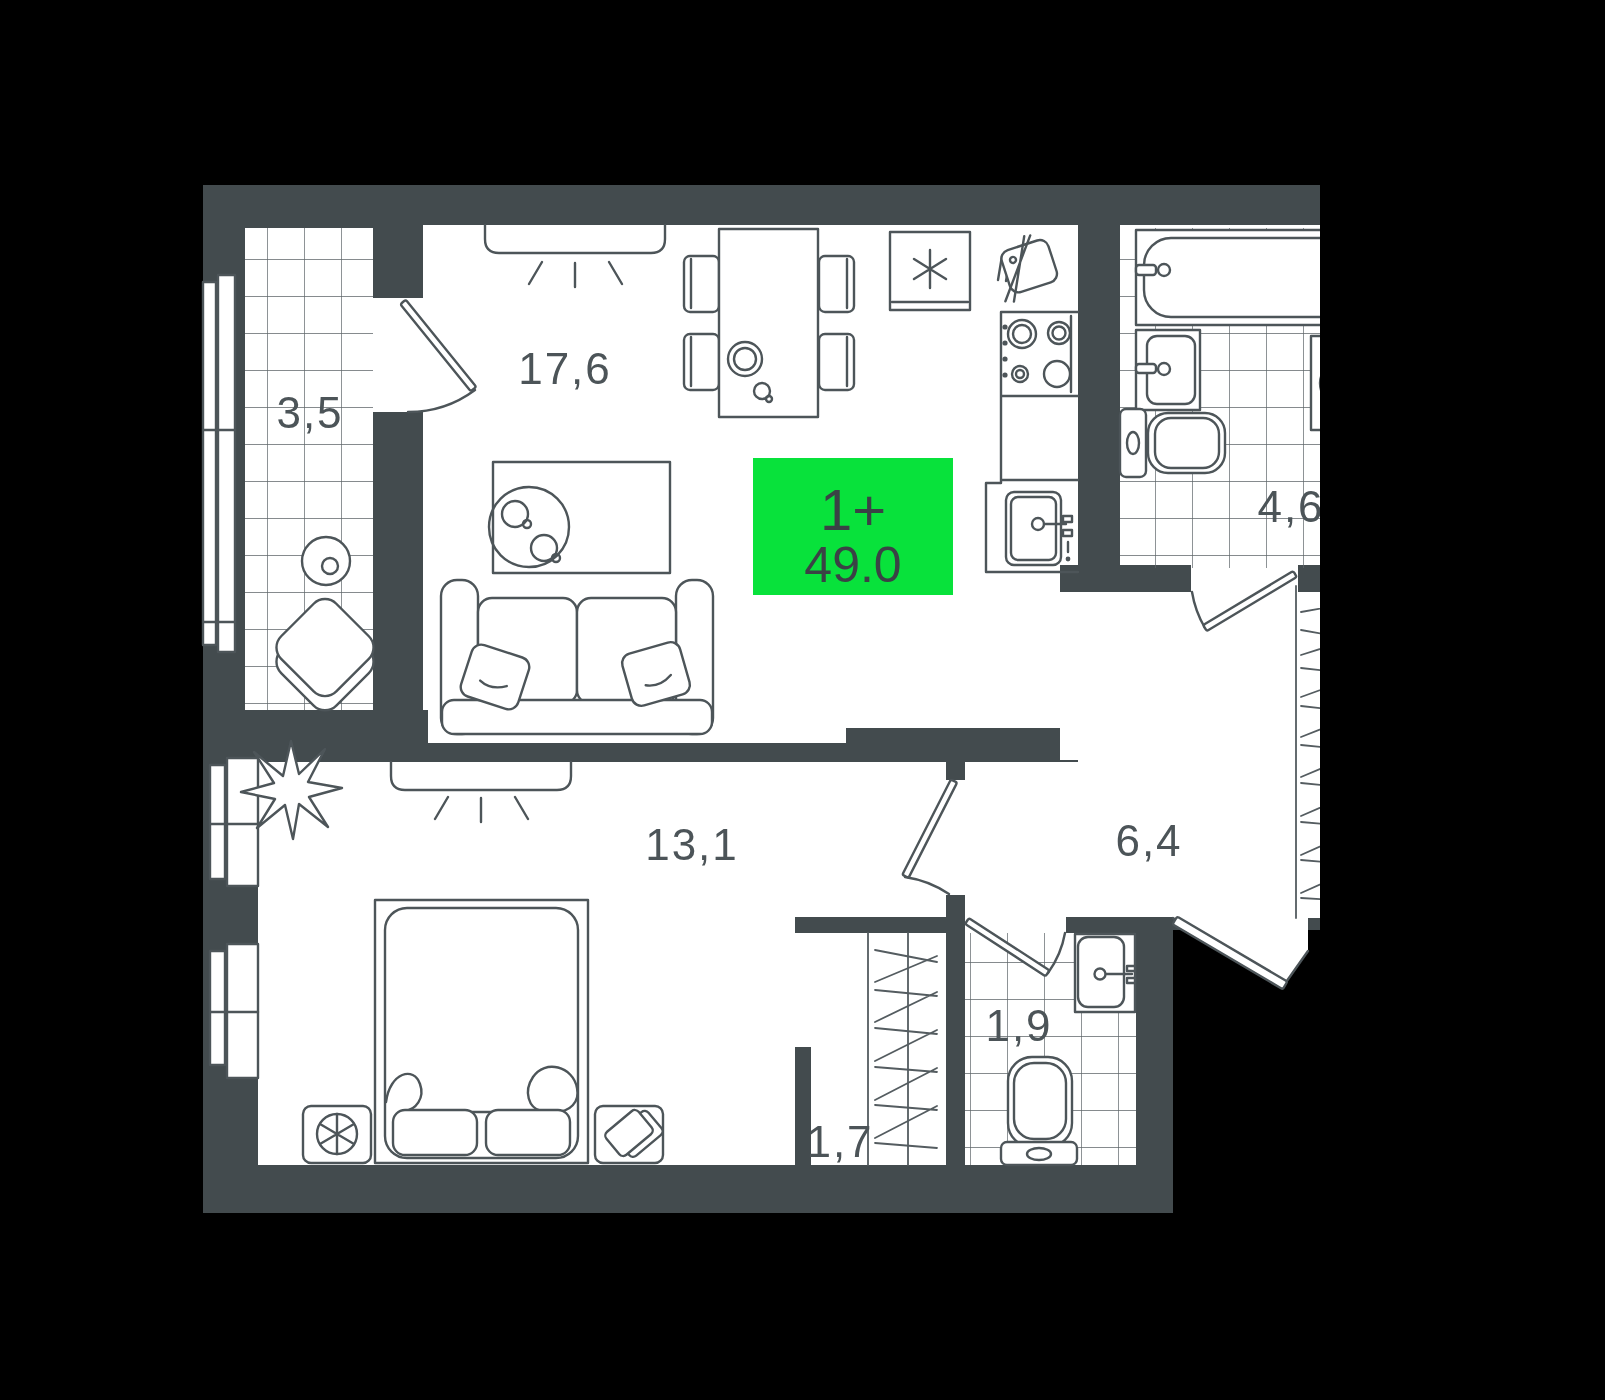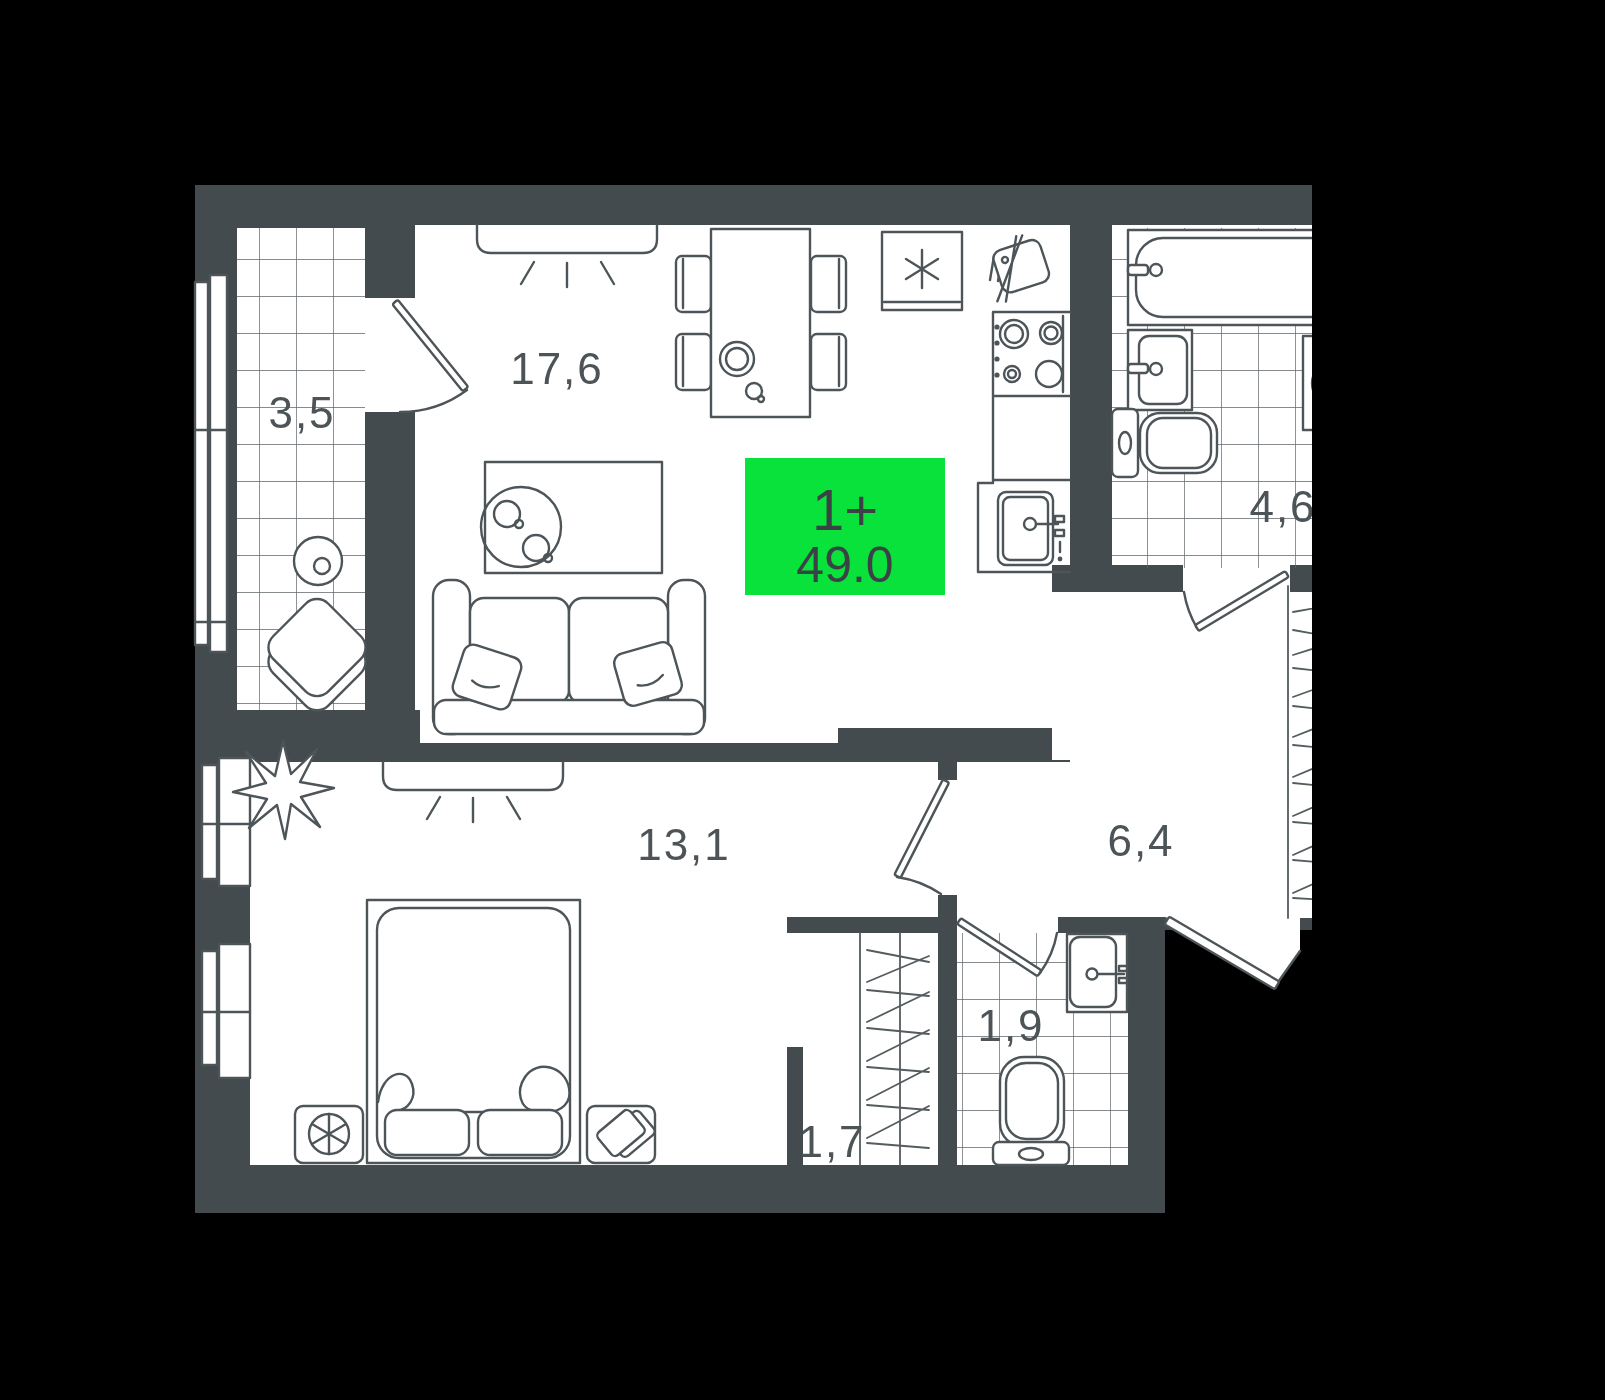--- a/index.html
+++ b/index.html
@@ -1,16 +1,16 @@
 <!DOCTYPE html>
 <html><head>
 <meta charset="utf-8">
 <style>
   html,body{margin:0;padding:0;background:#000;}
-  #stage{position:relative;width:1312px;height:1400px;background:#c4b5fd;overflow:hidden;}
+  #stage{position:relative;width:1312px;height:1400px;background:#c4b5fd;overflow:hidden;margin-left:8px;}
   svg{display:block;}
   .wall{fill:#434B4E;stroke:none;}
   .room{fill:#FFFFFF;stroke:none;}
   .f{fill:#FFFFFF;stroke:#4D5559;stroke-width:2.4;stroke-linecap:round;stroke-linejoin:round;}
   .fn{fill:none;stroke:#4D5559;stroke-width:2.4;stroke-linecap:round;stroke-linejoin:round;}
   .thin{fill:none;stroke:#545C60;stroke-width:1.8;stroke-linecap:round;}
   .dot{fill:#4D5559;stroke:none;}
   .lbl{font-family:"Liberation Sans",sans-serif;font-size:44px;fill:#4C5458;letter-spacing:2px;text-anchor:middle;}
   .badge-type{font-family:"Liberation Sans",sans-serif;font-size:58px;fill:#3A4245;text-anchor:middle;}
   .badge-area{font-family:"Liberation Sans",sans-serif;font-size:50px;fill:#3A4245;text-anchor:middle;}

